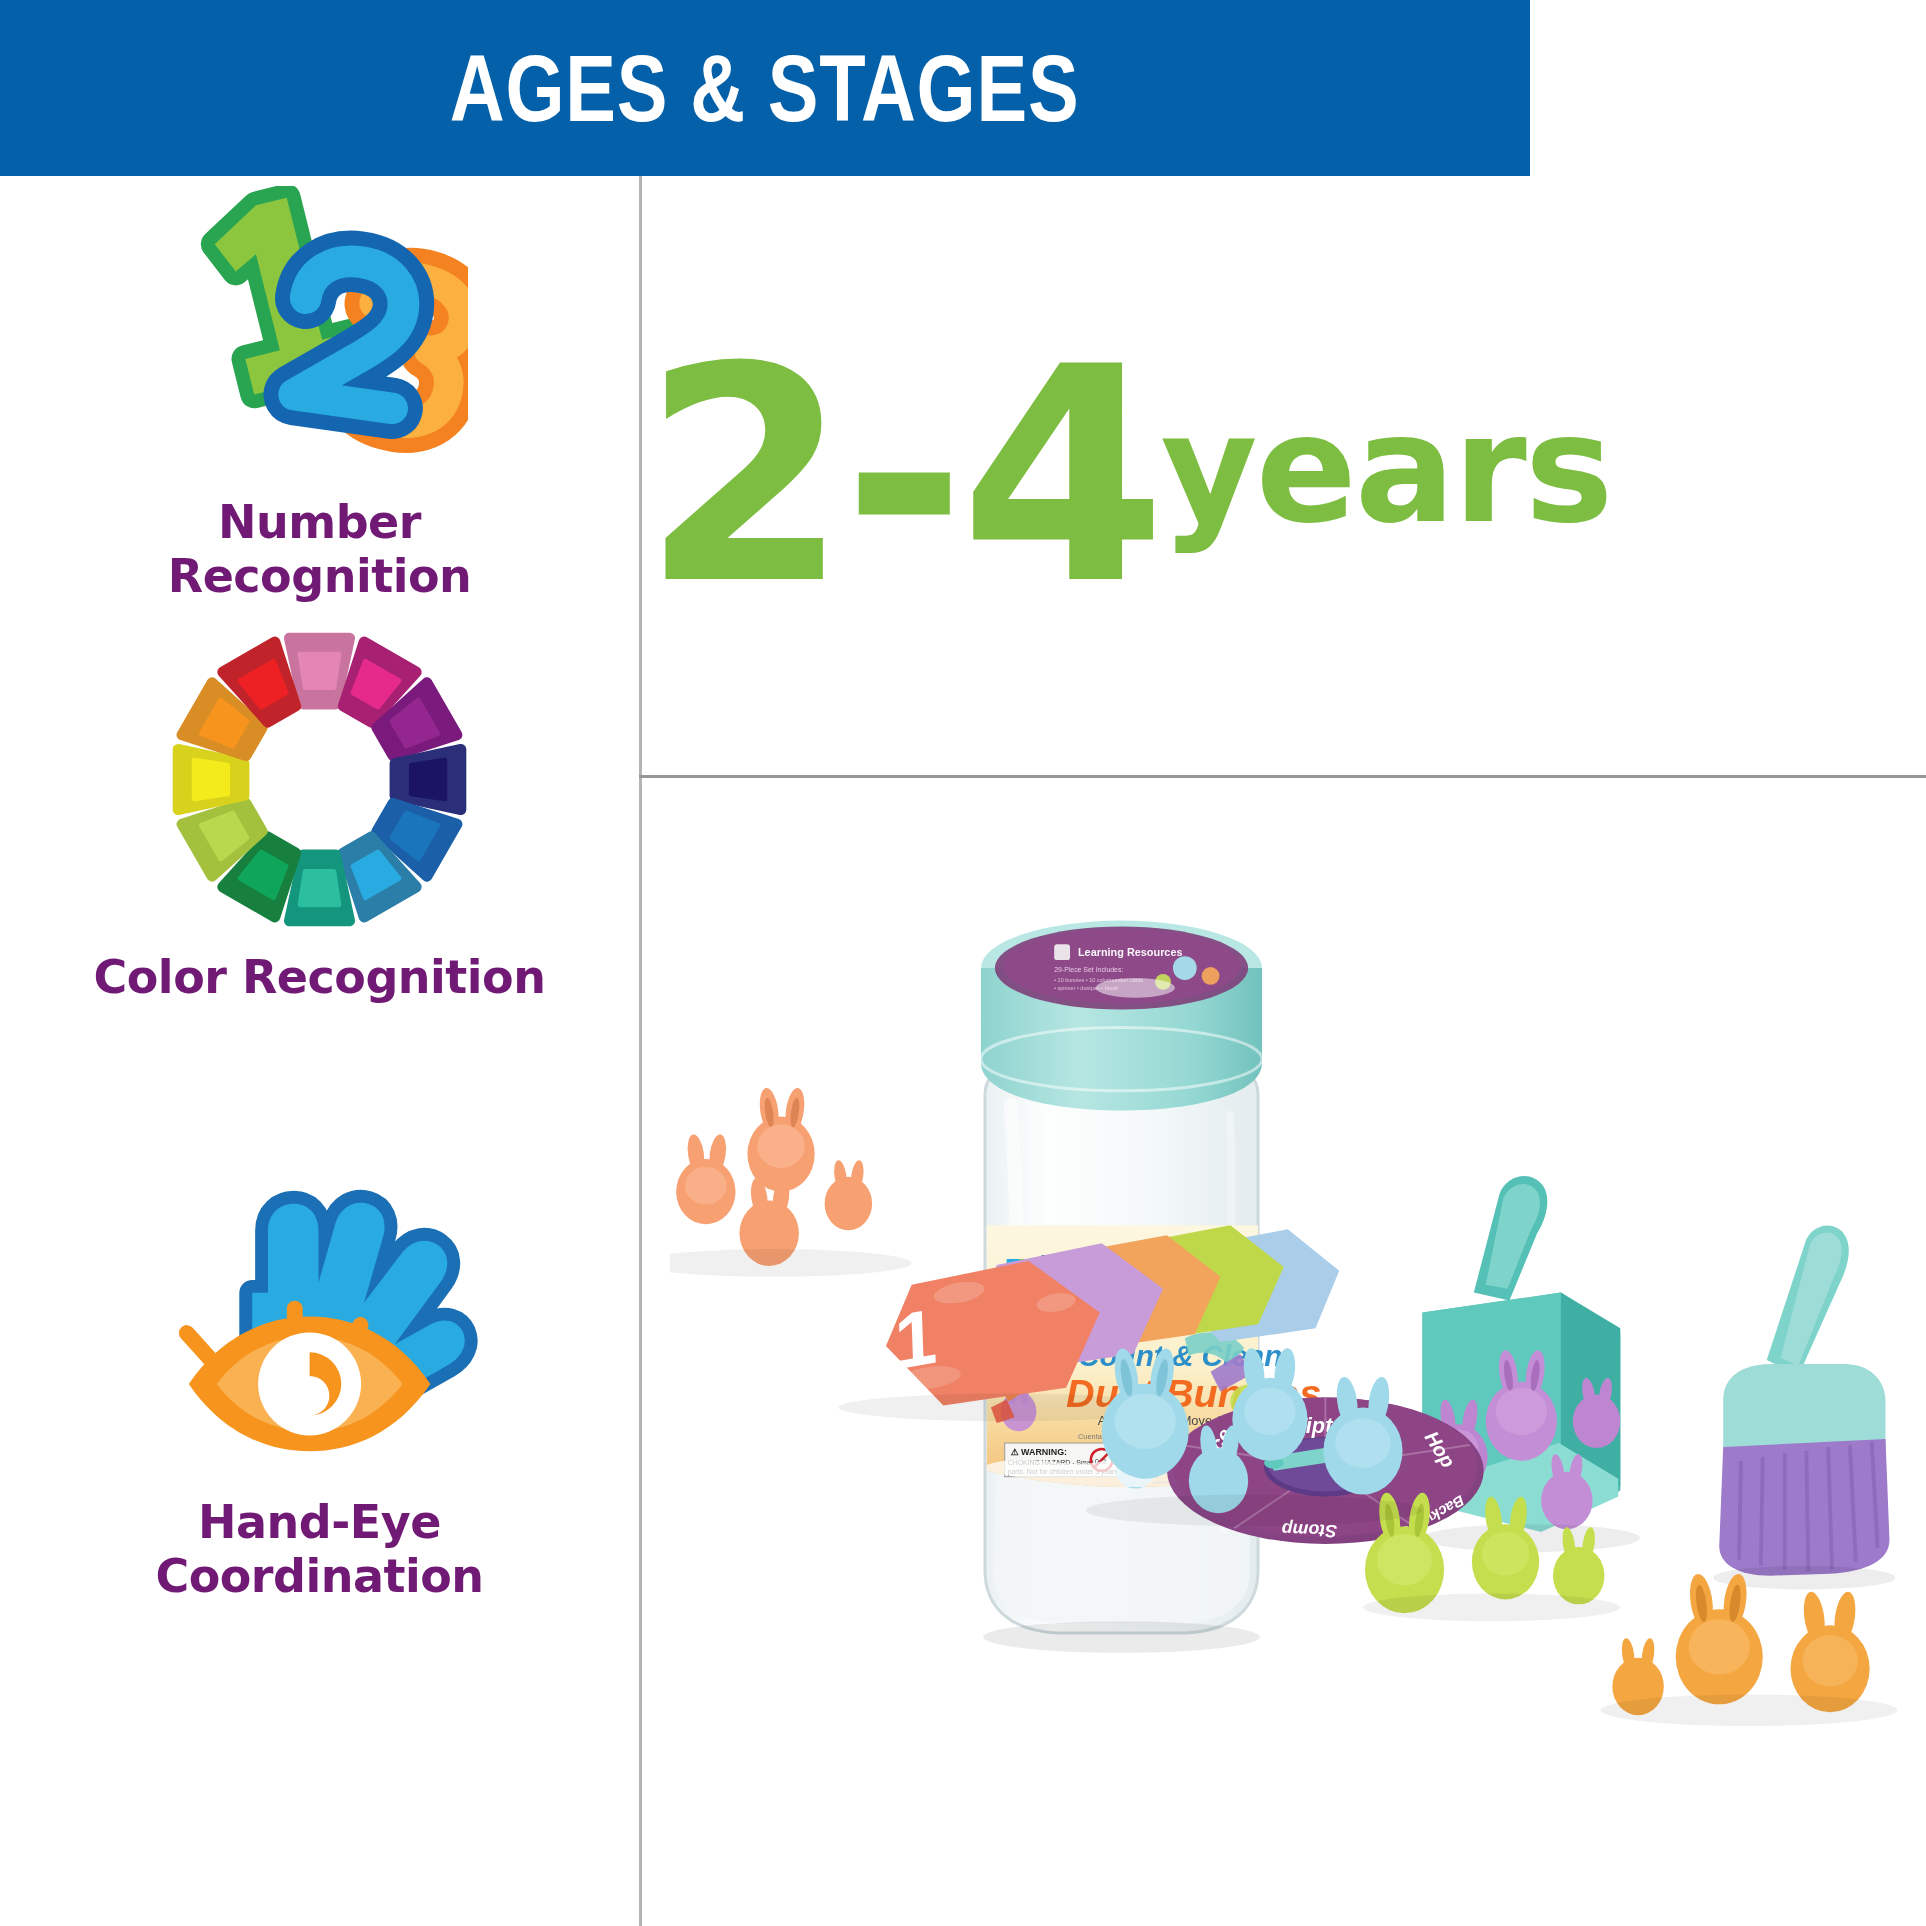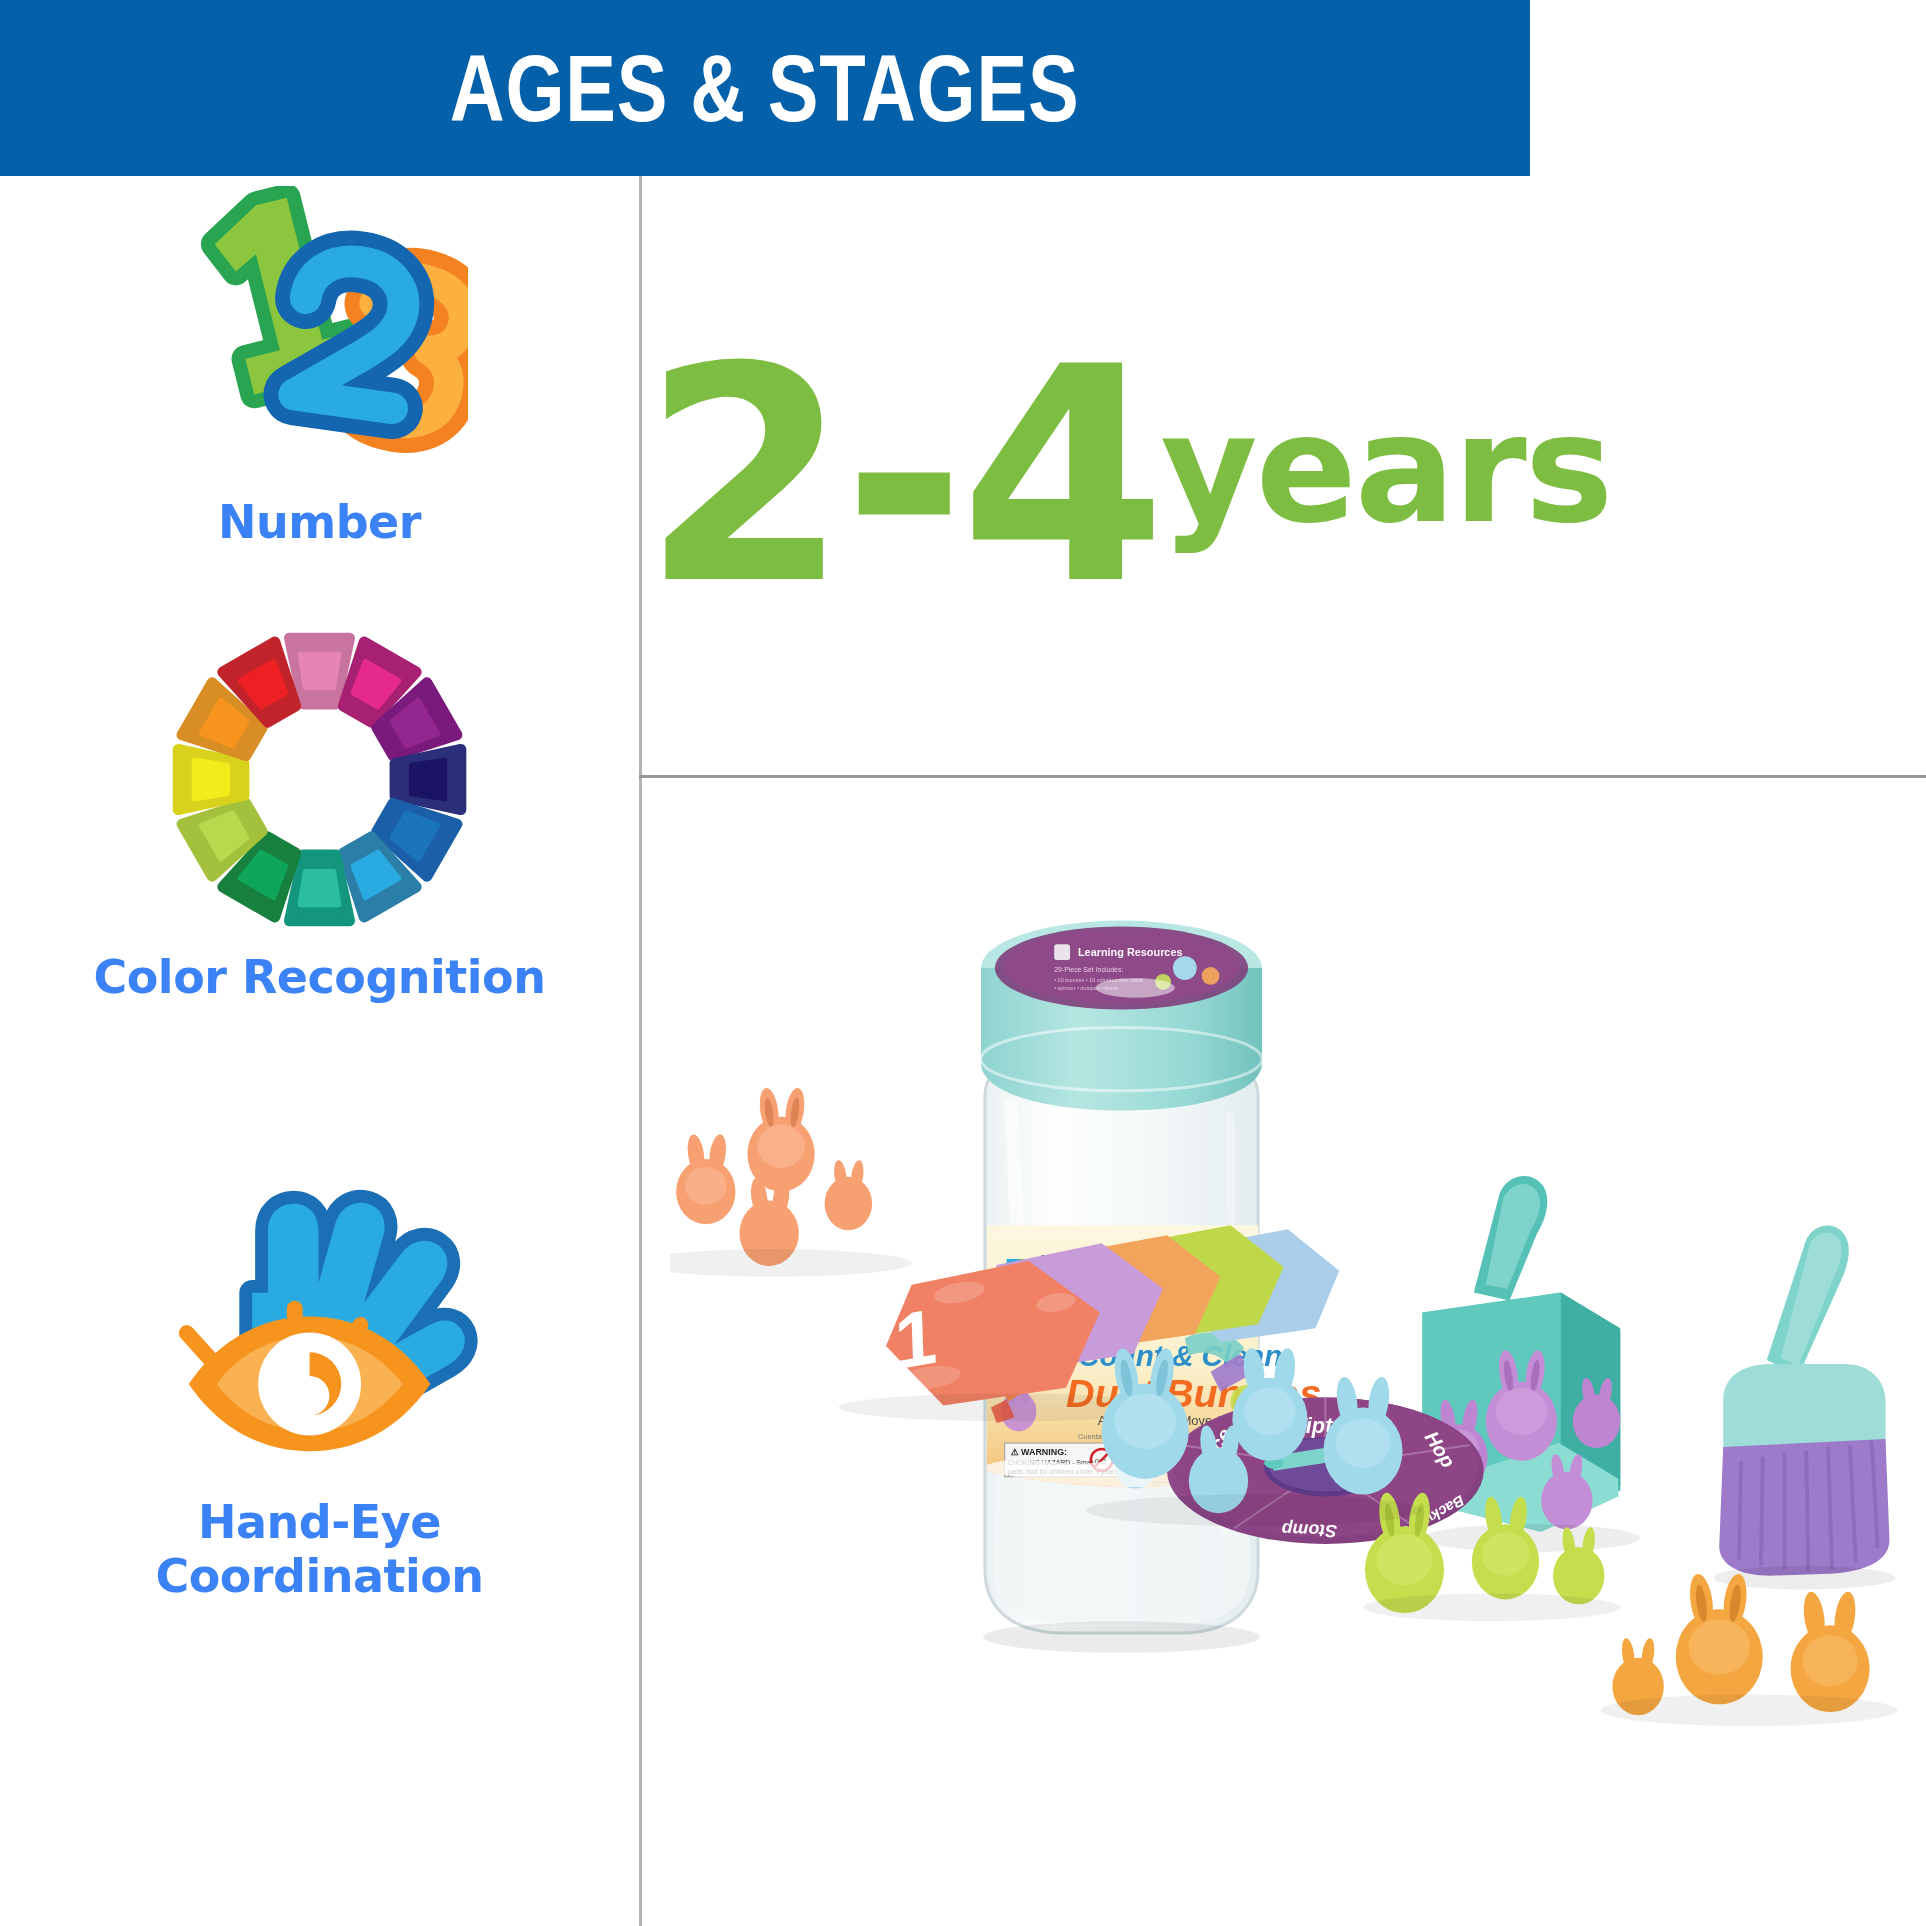--- a/index.html
+++ b/index.html
@@ -70,21 +70,21 @@
   .feature-icon {
     display: block;
     margin: 0 auto;
   }
   .feature-label {
     margin-top: 22px;
     font-family: "DejaVu Sans", "Liberation Sans", sans-serif;
     font-weight: bold;
     font-size: 46px;
     line-height: 1.18;
-    color: #3b82f6;
+    color: #701a75;
     letter-spacing: -0.5px;
   }
   #feature-0 { top: 10px; }
   #feature-1 { top: 455px; }
   #feature-2 { top: 1000px; }
 
   
   .age-panel {
     position: absolute;
     left: 642px; top: 179px;
@@ -158,20 +158,21 @@
 
         <g transform="rotate(8 180 160)">
           <path d="M130 120 C130 94 150 76 180 76 C210 76 229 94 229 118 C229 141 212 156 186 176
                    L132 218 L232 218" fill="none" stroke="#1466B0" stroke-width="62" stroke-linejoin="round" stroke-linecap="round"></path>
           <path d="M130 120 C130 94 150 76 180 76 C210 76 229 94 229 118 C229 141 212 156 186 176
                    L132 218 L232 218" fill="none" stroke="#29ABE2" stroke-width="32" stroke-linejoin="round" stroke-linecap="round"></path>
         </g>
       </svg>
       <div class="feature-label">
         <div>Number</div>
+        <div>Recognition</div>
       </div>
     </div>
 
     <div class="feature" id="feature-1">
       <svg class="feature-icon" width="297" height="297" viewBox="0 0 300 300" id="color-wheel-svg">
           <g>
             <path d="M119.6,7.2 L180.4,7.2 L166.2,73.7 L133.8,73.7 Z" fill="#C9749F" stroke="#C9749F" stroke-width="11" stroke-linejoin="round"></path>
             <path d="M130.4,23.5 L169.6,23.5 L164.4,57.1 L135.6,57.1 Z" fill="#E585B4" stroke="#E585B4" stroke-width="5" stroke-linejoin="round"></path>
           </g>
           <g>

